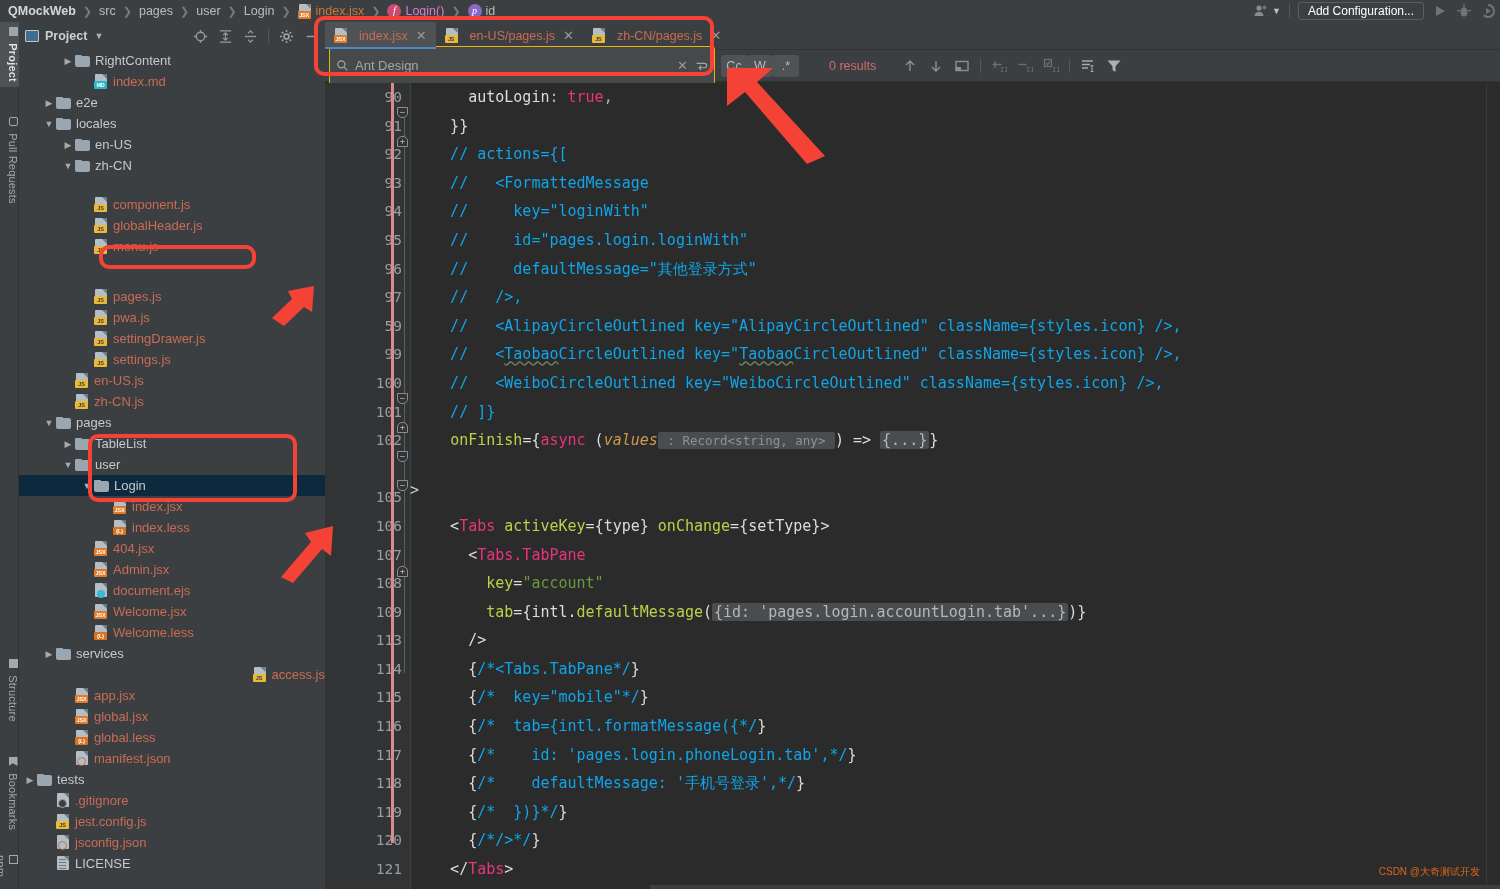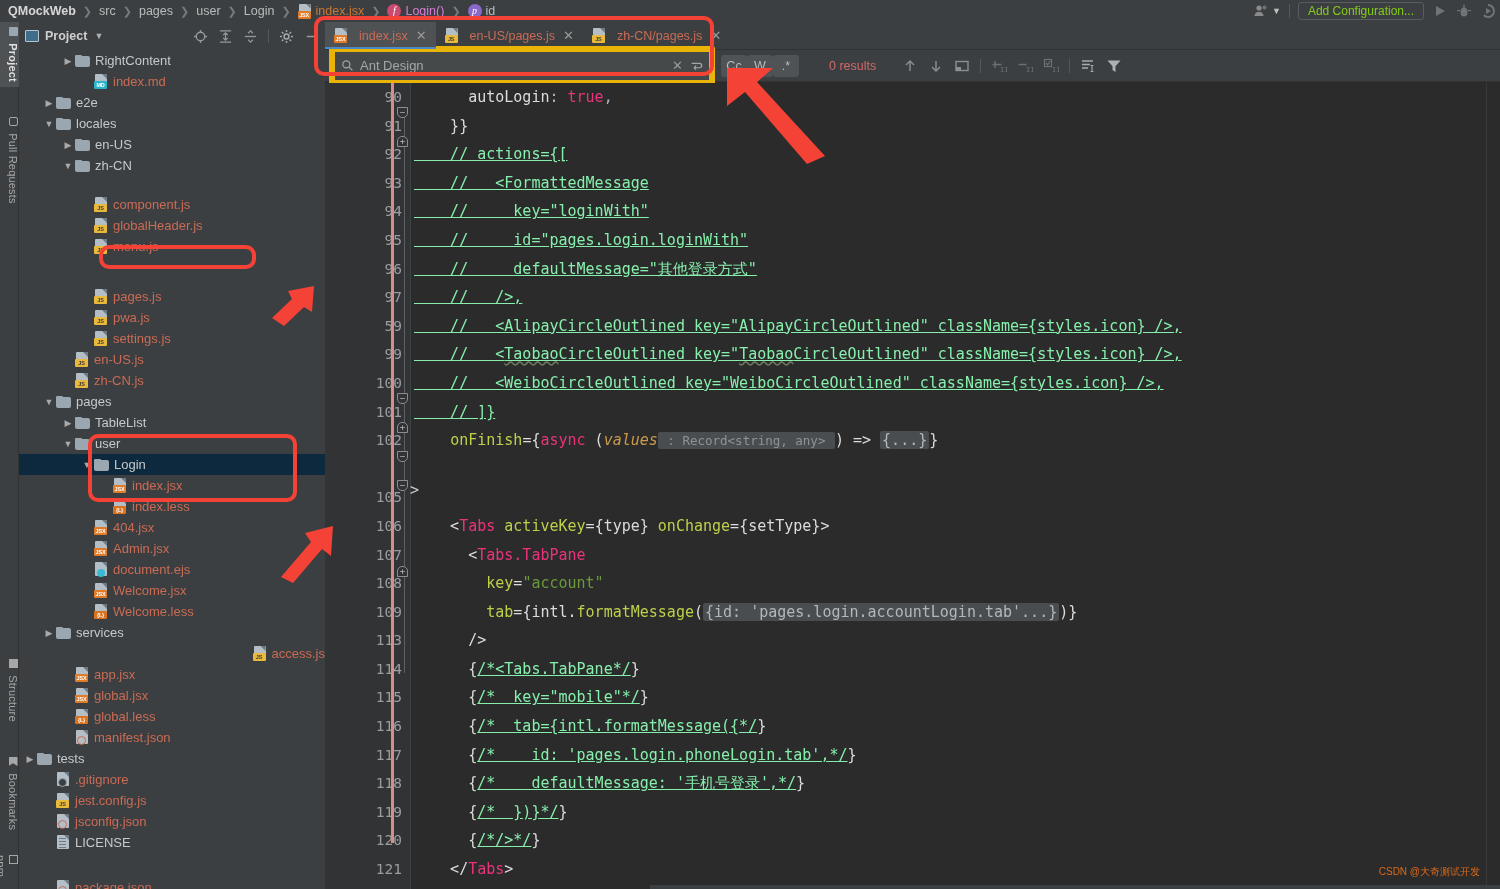--- a/index.html
+++ b/index.html
@@ -31,21 +31,21 @@
   }
   .circ-f { background: #c94a6e; }
   .circ-p { background: #8a68c9; }
 
   .topbar-right {
     position: absolute; right: 4px; top: 0; height: 22px;
     display: flex; align-items: center; gap: 8px;
   }
   .cfg-btn {
     border: 1px solid #5a5d5f; border-radius: 3px; padding: 1px 9px;
-    font-size: 12px; color: #84cc16; background: #3c3f41; height: 18px;
+    font-size: 12px; color: #ffffff; background: #3c3f41; height: 18px;
     line-height: 15px;
   }
   .tb-ico { width: 16px; height: 16px; opacity: .55; }
   .vdiv { width: 1px; height: 14px; background: #55585a; }
 
   
   .leftstrip {
     position: absolute; left: 0; top: 22px; width: 19px; height: 867px;
     background: #3c3f41; border-right: 1px solid #323232;
   }
@@ -162,21 +162,21 @@
     background: #4a88c7;
   }
   .etab .x { color: #9a9a9a; font-size: 13px; margin-left: 2px; }
 
   
   .searchrow {
     height: 32px; background: #3c3f41; display: flex; align-items: center;
     padding: 0 4px; border-bottom: 1px solid #323232;
   }
   .searchbox {
-    flex: 0 0 386px; height: 40px; background: #45494a; border: 6px solid #eab308;
+    flex: 0 0 386px; height: 40px; background: #45494a; border: 1px solid #eab308;
     border-radius: 3px; display: flex; align-items: center; padding: 0 6px;
     font-size: 13px; color: #a4a7a9; gap: 6px;
   }
   .searchbox .sq { flex: 1; color: #a4a7a9; }
   .s-opts { display: flex; align-items: center; gap: 0px; margin-left: 6px; }
   .s-opt {
     width: 26px; height: 22px; display: flex; align-items: center; justify-content: center;
     font-size: 12.5px; color: #b9bcbd; border-radius: 3px;
   }
   .s-opt.on { background: #4f5355; }
@@ -212,21 +212,21 @@
   .foldmark.end { border-radius: 0 0 5px 5px; }
   .foldmark.start { border-radius: 5px 5px 0 0; }
   .vsep { position: absolute; top: 0; width: 1px; height: 100%; background: #3e4143; }
 
   .codearea {
     position: absolute; left: 89px; top: 0; right: 0; bottom: 0;
     font-family: "DejaVu Sans Mono", monospace; font-size: 15px;
   }
   .cline { height: 28.6px; line-height: 28.6px; white-space: pre; color: #a9b7c6; }
   .k-default { color: #a9b7c6; }
-  .k-comment { color: #86efac; text-decoration: underline; }
+  .k-comment { color: #0ea5e9; }
   .k-keyword { color: #e8347a; }
   .k-attr { color: #bfcf4a; }
   .k-string { color: #6a9a3b; }
   .k-tag { color: #e8347a; }
   .k-param { color: #cc9a4a; font-style: italic; }
   .k-white { color: #dcdcdc; }
   .k-hint {
     color: #8f9295; background: #4a4d4f; font-size: 12.5px;
     padding: 1px 2px; border-radius: 2px;
   }
@@ -413,20 +413,25 @@
         </div>
         <div class="trow" style="padding-left: 61px; margin-top: 29px;">
           <span class="arrow none">▶</span>
           <span class="fico"><span class="filedoc"><span class="sheet"></span><span class="corner"></span><span class="lbl lbl-js">JS</span></span></span>
           <span class="fname">pages.js</span>
         </div>
         <div class="trow" style="padding-left: 61px;">
           <span class="arrow none">▶</span>
           <span class="fico"><span class="filedoc"><span class="sheet"></span><span class="corner"></span><span class="lbl lbl-js">JS</span></span></span>
           <span class="fname">pwa.js</span>
+        </div>
+        <div class="trow" style="padding-left: 61px;">
+          <span class="arrow none">▶</span>
+          <span class="fico"><span class="filedoc"><span class="sheet"></span><span class="corner"></span><span class="lbl lbl-js">JS</span></span></span>
+          <span class="fname">settingDrawer.js</span>
         </div>
         <div class="trow" style="padding-left: 61px;">
           <span class="arrow none">▶</span>
           <span class="fico"><span class="filedoc"><span class="sheet"></span><span class="corner"></span><span class="lbl lbl-js">JS</span></span></span>
           <span class="fname">settings.js</span>
         </div>
         <div class="trow" style="padding-left: 42px;">
           <span class="arrow none">▶</span>
           <span class="fico"><span class="filedoc"><span class="sheet"></span><span class="corner"></span><span class="lbl lbl-js">JS</span></span></span>
           <span class="fname">en-US.js</span>
@@ -688,21 +693,21 @@
           <div class="cline"><span class="k-comment">    //   &lt;AlipayCircleOutlined key="AlipayCircleOutlined" className={styles.icon} /&gt;,</span></div>
           <div class="cline"><span class="k-comment">    //   &lt;<span class="squiggle">Taobao</span>CircleOutlined key="<span class="squiggle">Taobao</span>CircleOutlined" className={styles.icon} /&gt;,</span></div>
           <div class="cline"><span class="k-comment">    //   &lt;WeiboCircleOutlined key="WeiboCircleOutlined" className={styles.icon} /&gt;,</span></div>
           <div class="cline"><span class="k-comment">    // ]}</span></div>
           <div class="cline"><span class="k-default">    </span><span class="k-attr">onFinish</span><span class="k-white">=</span><span class="k-white">{</span><span class="k-keyword">async</span><span class="k-white"> (</span><span class="k-param">values</span><span class="k-hint"> : Record&lt;string, any&gt; </span><span class="k-white">) </span><span class="k-white">=&gt; </span><span class="k-fold">{...}</span><span class="k-white">}</span></div>
           <div class="cline">&nbsp;</div>
           <div class="cline">&nbsp;</div>
           <div class="cline"><span class="k-white">    &lt;</span><span class="k-tag">Tabs</span><span class="k-default"> </span><span class="k-attr">activeKey</span><span class="k-white">=</span><span class="k-white">{type} </span><span class="k-attr">onChange</span><span class="k-white">=</span><span class="k-white">{setType}&gt;</span></div>
           <div class="cline"><span class="k-white">      &lt;</span><span class="k-tag">Tabs.TabPane</span></div>
           <div class="cline"><span class="k-default">        </span><span class="k-attr">key</span><span class="k-white">=</span><span class="k-string">"account"</span></div>
-          <div class="cline"><span class="k-default">        </span><span class="k-attr">tab</span><span class="k-white">=</span><span class="k-white">{</span><span class="k-white">intl</span><span class="k-white">.</span><span class="k-attr">formatMessage</span><span class="k-white">(</span><span class="k-fold">{id: 'pages.login.accountLogin.tab'...}</span><span class="k-white">)}</span></div>
+          <div class="cline"><span class="k-default">        </span><span class="k-attr">tab</span><span class="k-white">=</span><span class="k-white">{</span><span class="k-white">intl</span><span class="k-white">.</span><span class="k-attr">defaultMessage</span><span class="k-white">(</span><span class="k-fold">{id: 'pages.login.accountLogin.tab'...}</span><span class="k-white">)}</span></div>
           <div class="cline"><span class="k-white">      /&gt;</span></div>
           <div class="cline"><span class="k-default">      </span><span class="k-white">{</span><span class="k-comment">/*&lt;Tabs.TabPane*/</span><span class="k-white">}</span></div>
           <div class="cline"><span class="k-default">      </span><span class="k-white">{</span><span class="k-comment">/*  key="mobile"*/</span><span class="k-white">}</span></div>
           <div class="cline"><span class="k-default">      </span><span class="k-white">{</span><span class="k-comment">/*  tab={intl.formatMessage({*/</span><span class="k-white">}</span></div>
           <div class="cline"><span class="k-default">      </span><span class="k-white">{</span><span class="k-comment">/*    id: 'pages.login.phoneLogin.tab',*/</span><span class="k-white">}</span></div>
           <div class="cline"><span class="k-default">      </span><span class="k-white">{</span><span class="k-comment">/*    defaultMessage: '手机号登录',*/</span><span class="k-white">}</span></div>
           <div class="cline"><span class="k-default">      </span><span class="k-white">{</span><span class="k-comment">/*  })}*/</span><span class="k-white">}</span></div>
           <div class="cline"><span class="k-default">      </span><span class="k-white">{</span><span class="k-comment">/*/&gt;*/</span><span class="k-white">}</span></div>
           <div class="cline"><span class="k-white">    &lt;/</span><span class="k-tag">Tabs</span><span class="k-white">&gt;</span></div>
           <div class="cline">&nbsp;</div>

